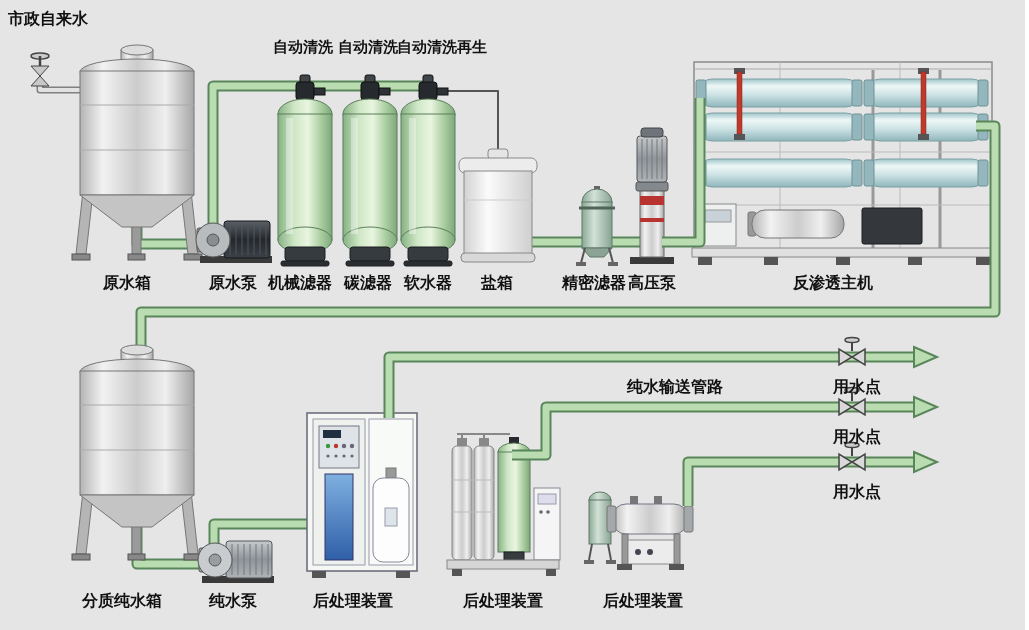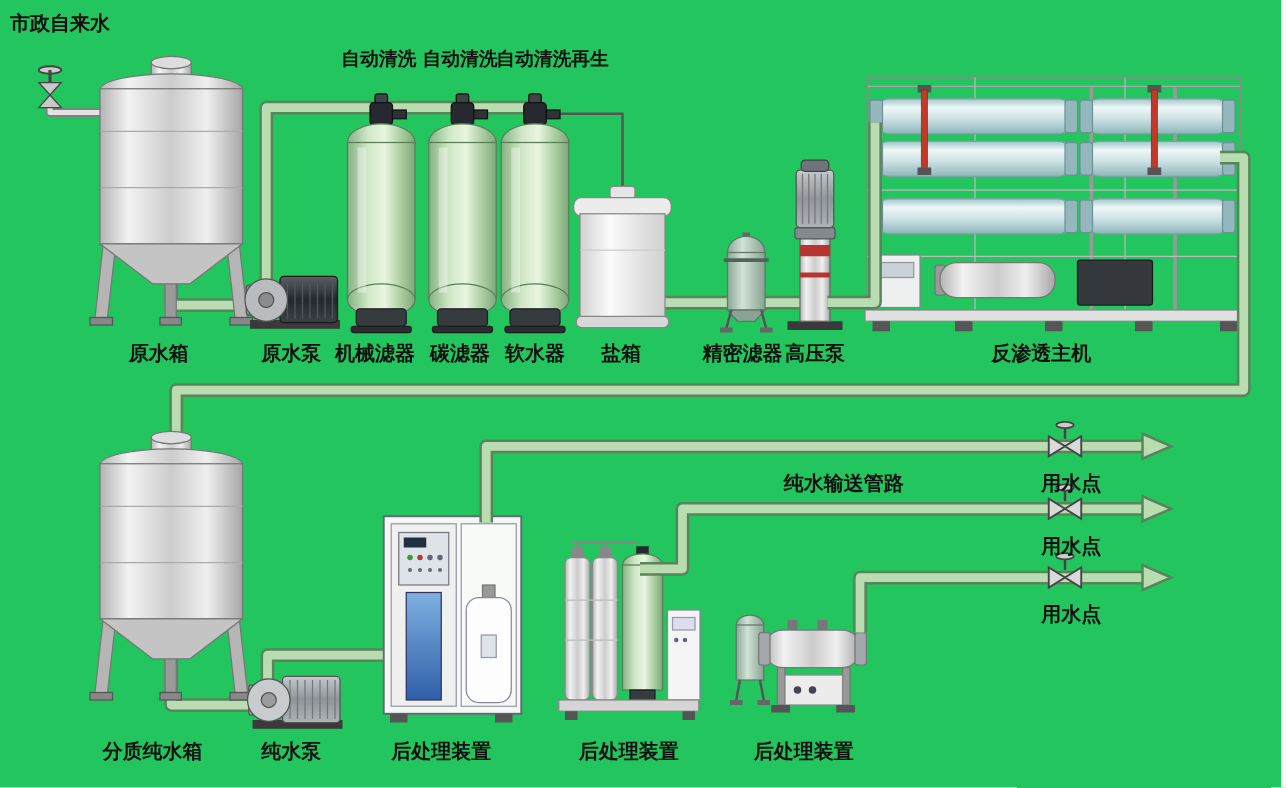--- a/index.html
+++ b/index.html
@@ -1,16 +1,16 @@
 <!DOCTYPE html>
 <html><head>
 <meta charset="utf-8">
 <style>
   html,body{margin:0;padding:0;background:#fff;}
-  #stage{position:relative;width:1025px;height:630px;background:#22c55e;overflow:hidden;
+  #stage{position:relative;width:1025px;height:630px;background:#e5e5e5;overflow:hidden;
          font-family:"Liberation Sans",sans-serif;}
   svg{display:block;}
   .pipeO{fill:none;stroke:#58865a;stroke-width:11;stroke-linejoin:round;}
   .pipeI{fill:none;stroke:#b9dcb0;stroke-width:7;stroke-linejoin:round;}
   .tpipeO{fill:none;stroke:#808080;stroke-width:7;stroke-linejoin:round;}
   .tpipeI{fill:none;stroke:#e2e2e2;stroke-width:4;stroke-linejoin:round;}
   .thinln{fill:none;stroke:#555;stroke-width:2;stroke-linejoin:round;}
   .frameln{fill:none;stroke:#8a8a8a;stroke-width:1.5;}
   .lbl{font-family:"Liberation Serif","DejaVu Sans",serif;font-size:16px;font-weight:600;fill:#111;}
   .lblsm{font-family:"Liberation Serif","DejaVu Sans",serif;font-size:15px;font-weight:600;fill:#111;}

